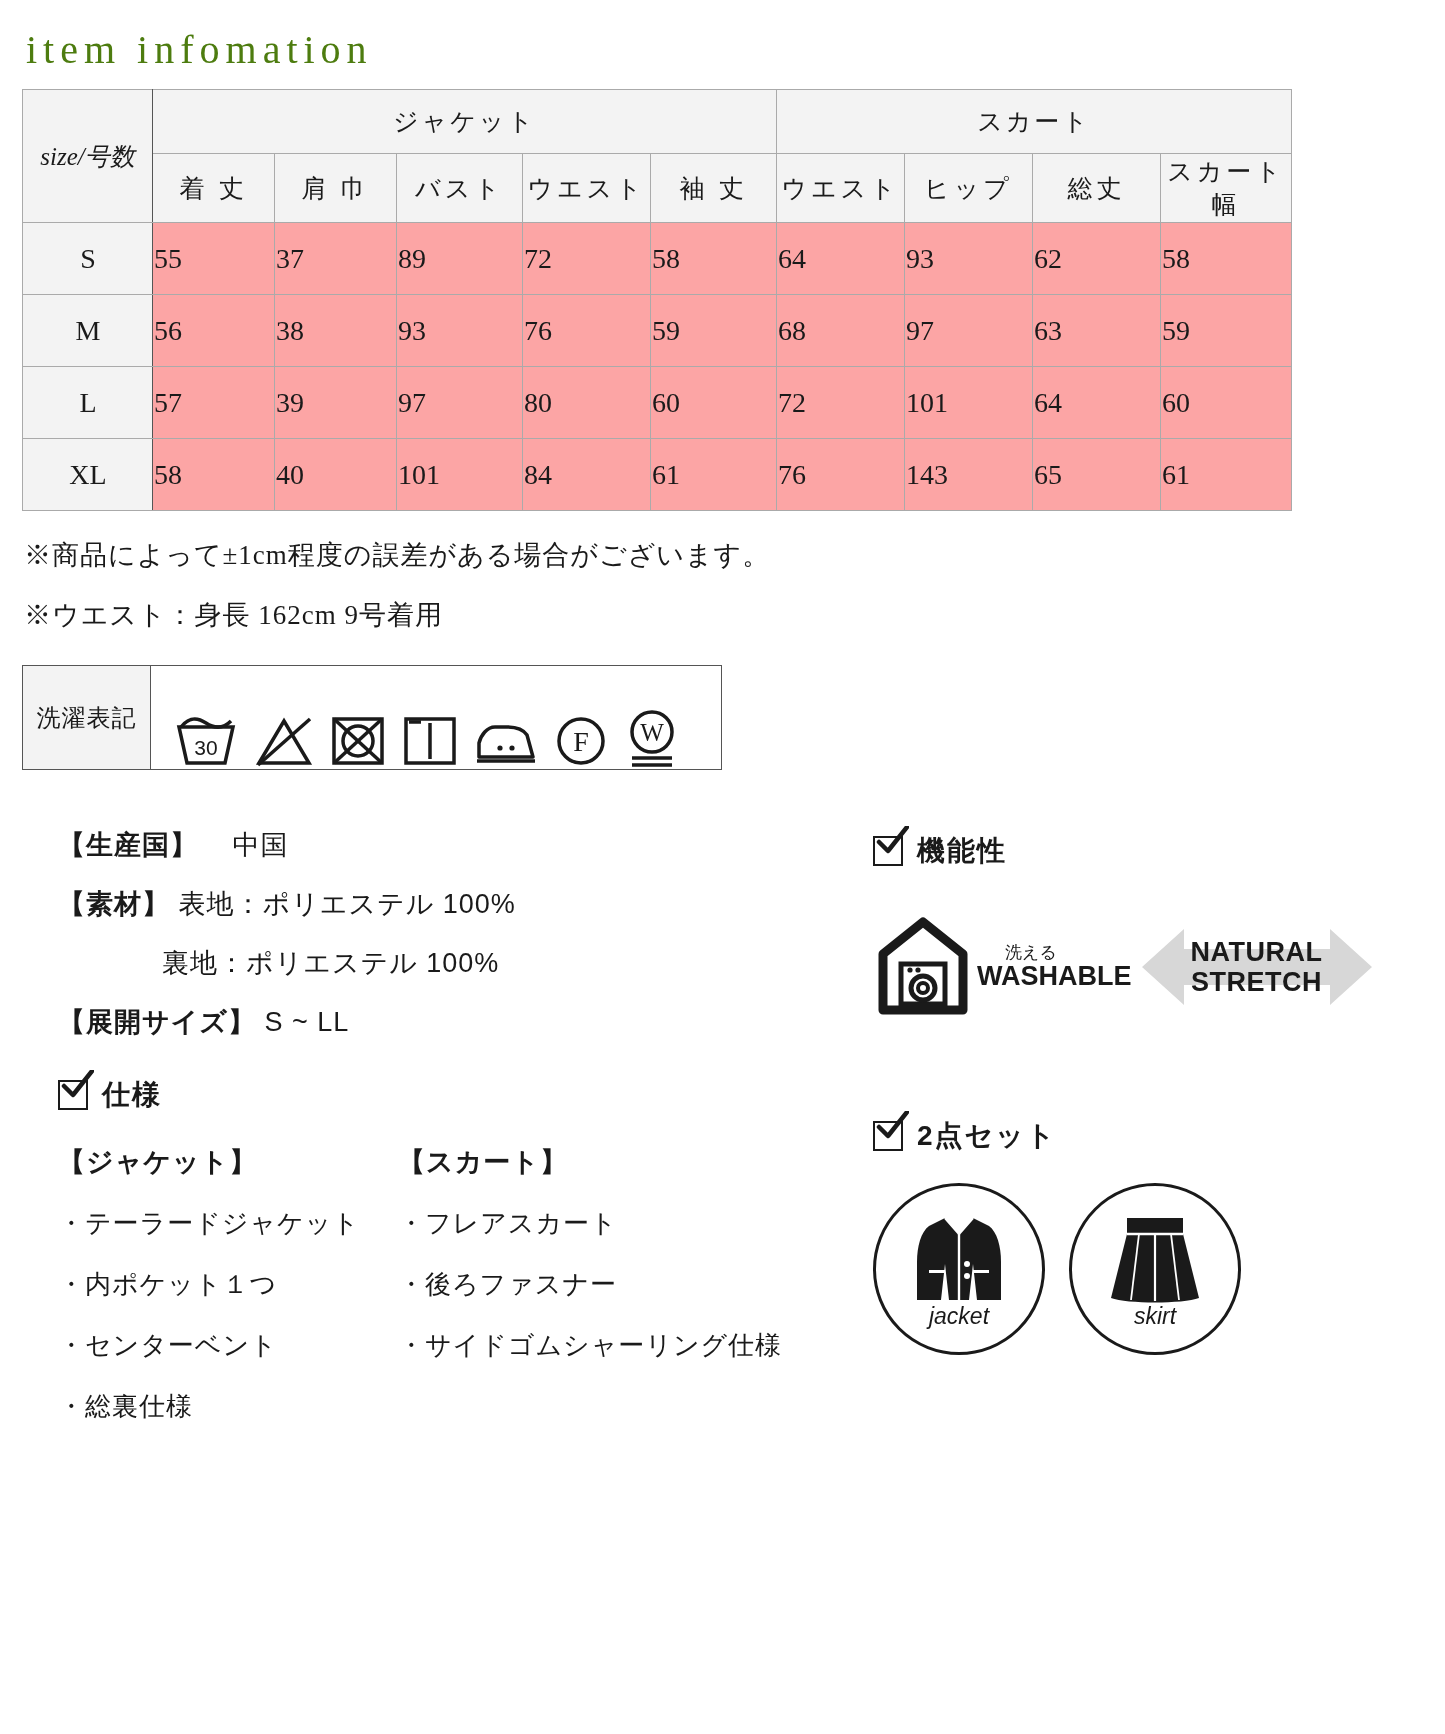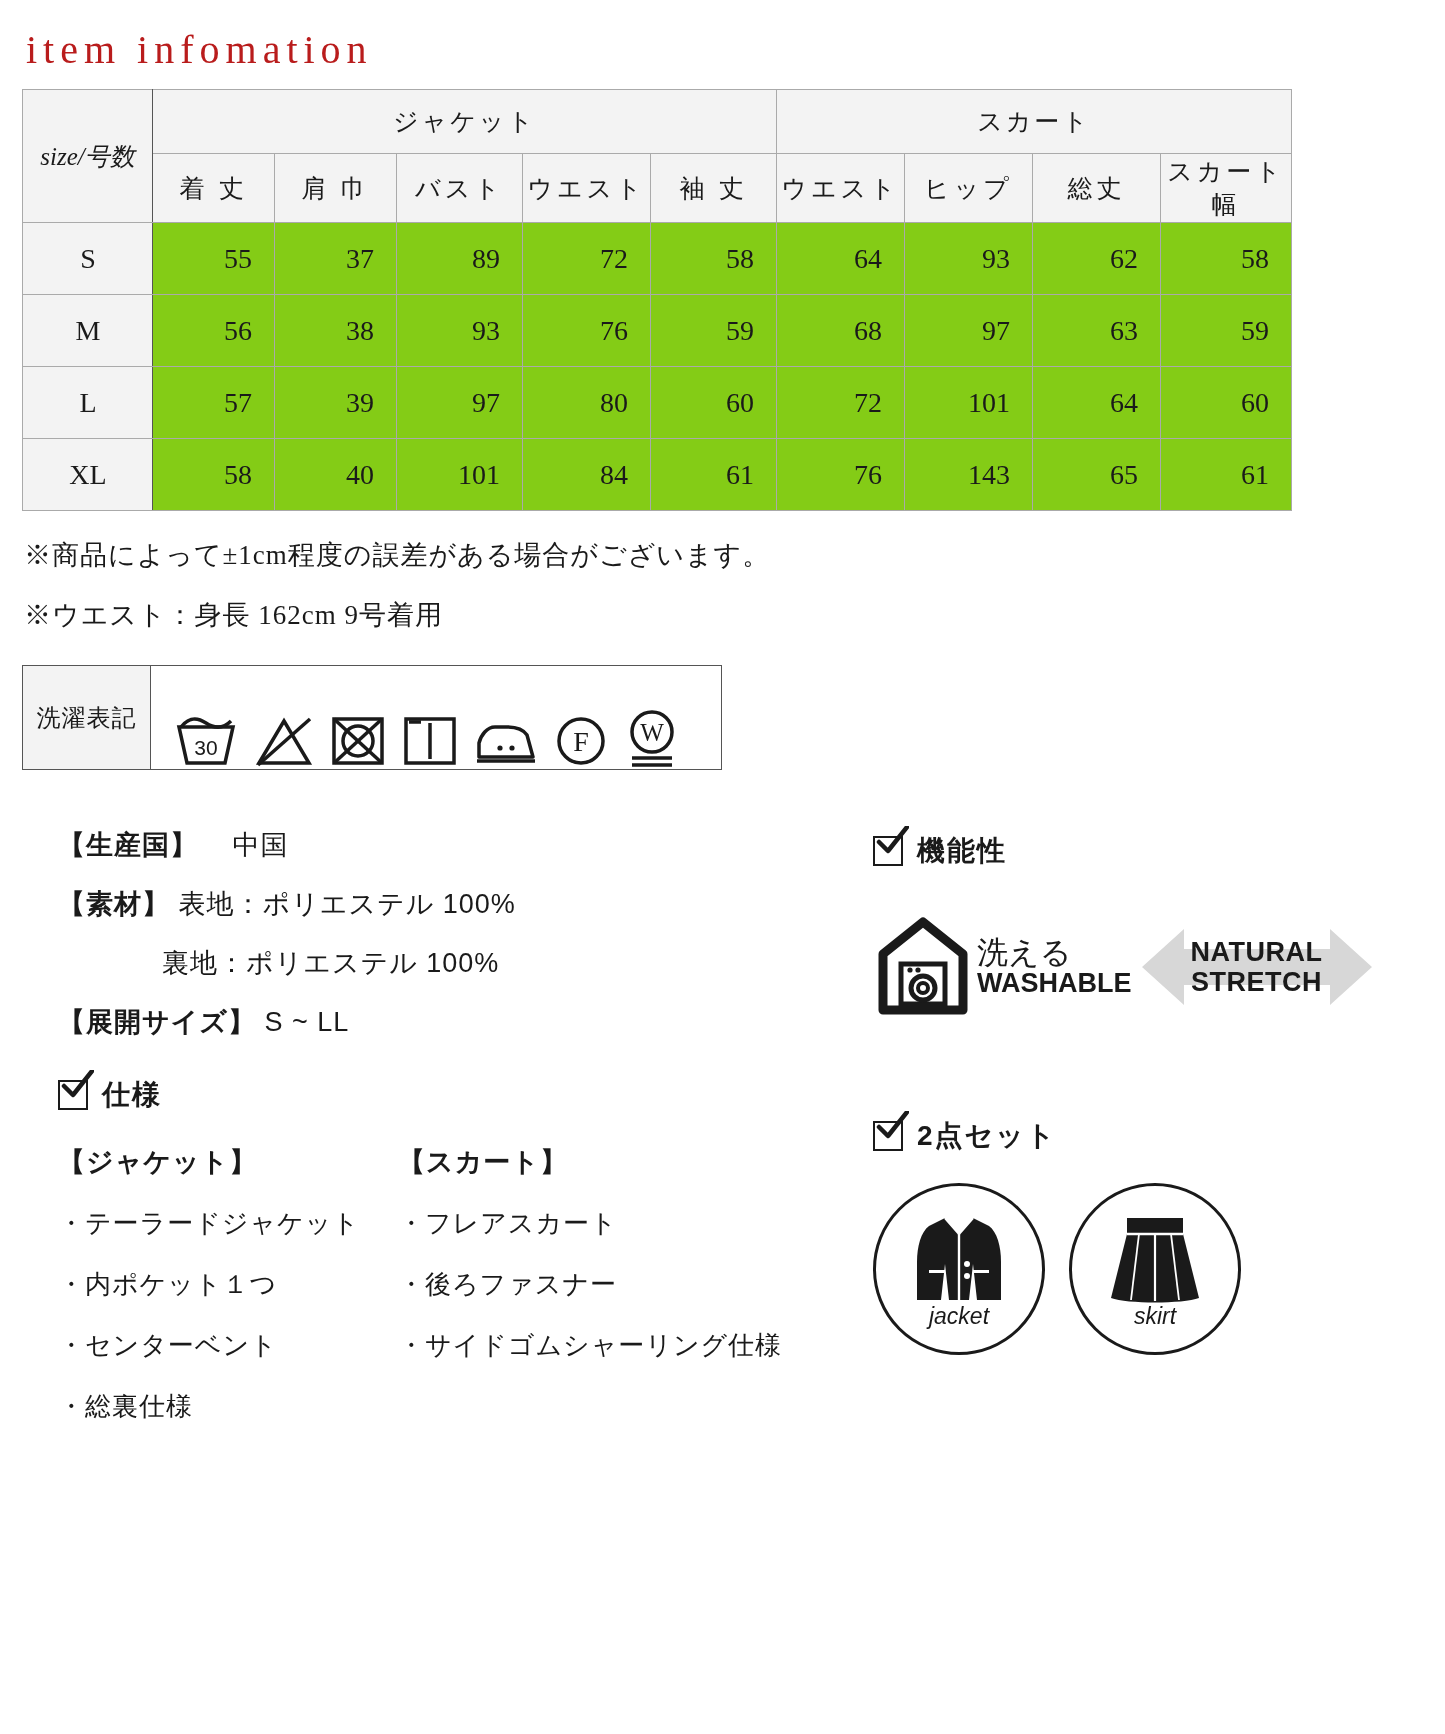--- a/index.html
+++ b/index.html
@@ -14,21 +14,21 @@
     overflow: hidden;
   }
 
   .page { padding: 0 18px; }
 
   
   .title {
     font-family: "Liberation Serif", "DejaVu Serif", serif;
     font-size: 40px;
     letter-spacing: 6px;
-    color: #b91c1c;
+    color: #4d7c0f;
     margin: 26px 0 16px 8px;
     font-weight: 400;
   }
 
   
   .size-table {
     border-collapse: collapse;
     width: 1269px;
     margin-left: 4px;
     table-layout: fixed;
@@ -61,23 +61,23 @@
     height: 66px;
     letter-spacing: 4px;
     border-bottom: 1px solid #555;
   }
   .grp-divider { border-left: 1px solid #555 !important; }
   .grp-divider-td { border-left: 1px solid #555 !important; }
 
   .size-table tbody td {
     height: 72px;
     font-size: 28px;
-    text-align: right;
+    text-align: left;
     padding-right: 22px;
-    background: #84cc16;
+    background: #fca5a5;
     vertical-align: middle;
   }
   .size-table tbody td.rowhead {
     text-align: center;
     padding-right: 0;
     background: #f3f3f3;
     font-size: 28px;
     border-right: 1px solid #555;
   }
 
@@ -193,21 +193,21 @@
     align-items: center;
     gap: 10px;
     margin-top: 40px;
   }
   .washable-badge { display: flex; align-items: center; }
   .washable-text {
     font-family: "Liberation Sans", "DejaVu Sans", sans-serif;
     line-height: 1.05;
     margin-left: 4px;
   }
-  .washable-text .l1 { font-size: 31px; letter-spacing: 0px; display:block; }
+  .washable-text .l1 { font-size: 17px; letter-spacing: 0px; display:block;margin-left:28px; }
   .washable-text .l2 { font-size: 27px; font-weight: 700; letter-spacing: 0px; display:block; }
 
   .stretch-badge { position: relative; width: 230px; height: 92px; }
   .stretch-text {
     position: absolute;
     left: 0; right: 0; top: 50%;
     transform: translateY(-50%);
     text-align: center;
     font-family: "Liberation Sans", "DejaVu Sans", sans-serif;
     font-weight: 700;

